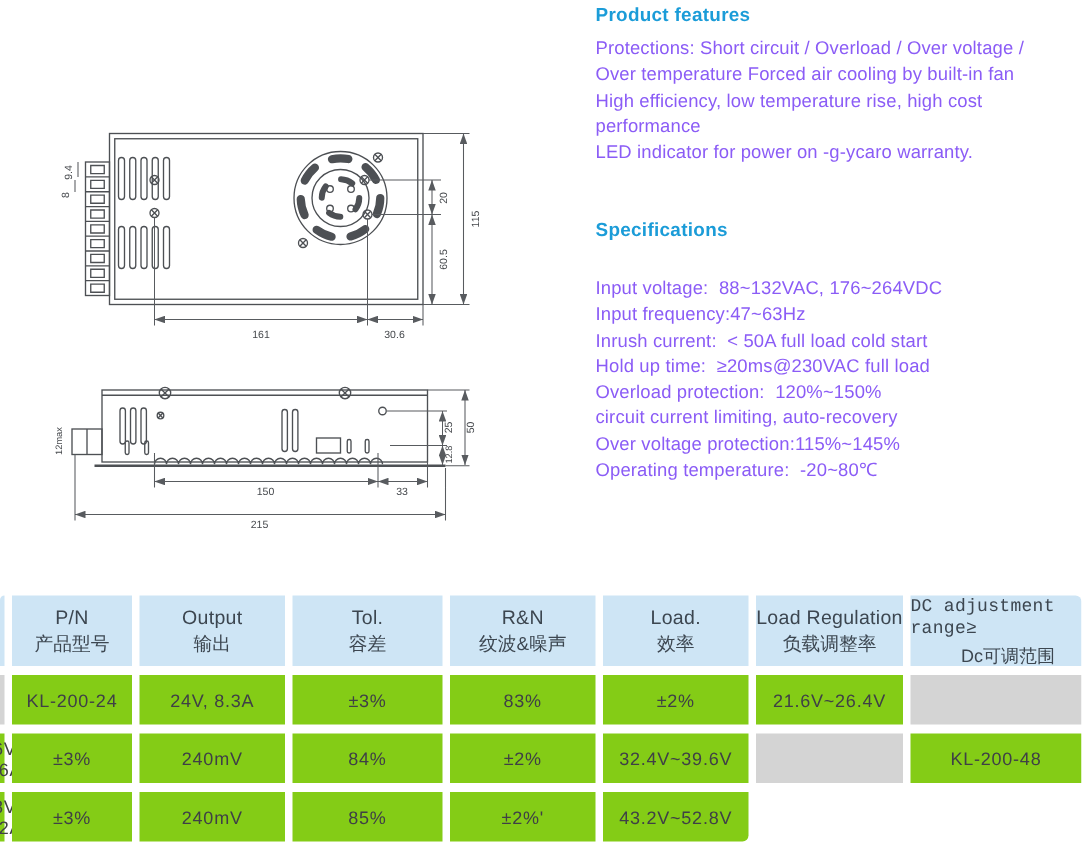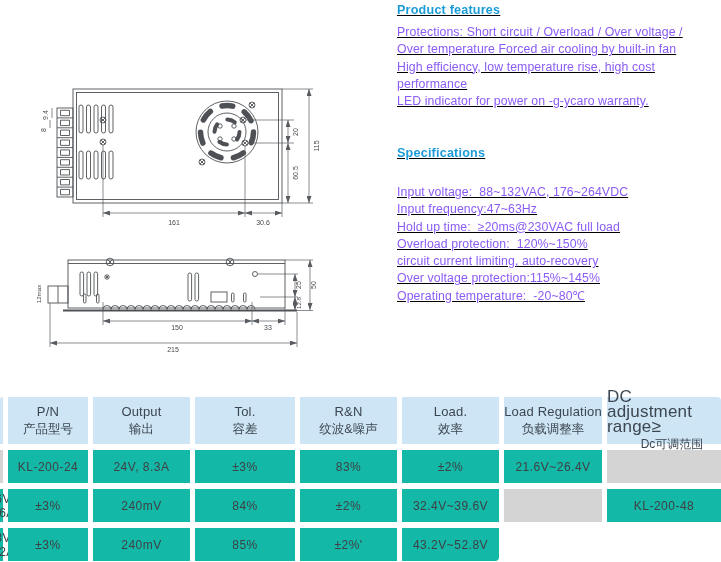--- a/index.html
+++ b/index.html
@@ -1,20 +1,20 @@
 <!DOCTYPE html>
 <html><head>
 <meta charset="utf-8">
 <style>
   html,body { margin:0; padding:0; }
   body { width:721px; height:562px; background:#ffffff; font-family:"Liberation Sans", sans-serif; }
   .page { position:absolute; left:0; top:0; width:721px; height:562px; background:#fff; overflow:hidden; }
 
   
-  .text-col { position:absolute; left:397px; width:324px;text-decoration:underline; }
+  .text-col { position:absolute; left:397px; width:324px; }
   #features { top:3px; }
   #specs { top:146px; }
   .sec-title { margin:0 0 6px 0; font-size:12.6px; line-height:15px; font-weight:bold;
                color:#1b9cd8; letter-spacing:0.2px; }
   #specs .sec-title { margin-bottom:23px; }
   .tline { margin:0; font-size:12.3px; line-height:17.3px; color:#8b5cf6;
            white-space:pre; letter-spacing:0.1px; }
 
   
   #top-view  { position:absolute; left:30px; top:85px; }
@@ -27,23 +27,23 @@
   
   #spec-table { position:absolute; left:0; top:397px; width:721px; height:165px;
       display:grid;
       grid-template-columns:3px 80px 97px 100px 97px 97px 98px 1fr;
       grid-template-rows:47px 33px 33px 33px;
       gap:6px 5px; }
   .th { background:#cee5f5; display:flex; flex-direction:column; align-items:center;
         justify-content:center; }
   .th .en { font-size:13px; line-height:15px; color:#3c4650; letter-spacing:0.2px; }
   .th .zh { font-size:12.5px; line-height:16px; color:#3c4650; margin-top:2px; }
-  .th.narrow .en { font-size:17px; }
+  .th.narrow .en { font-size:12px;font-family:Liberation Mono, monospace; }
   .th.narrow .zh { font-size:12px;margin-left:16px; }
-  .td { background:#14b8a6; display:flex; align-items:center; justify-content:center;
+  .td { background:#84cc16; display:flex; align-items:center; justify-content:center;
         font-size:12px; color:#3f4046; letter-spacing:0.5px; }
   .stub-h { background:#cee5f5; border-radius:4px 0 0 0; }
   .stub-r { background:#d4d4d4; }
   .th.last { border-radius:0 4px 0 0; }
   .td.lastbr { border-radius:0 0 4px 0; }
 </style>
 </head>
 <body>
 
 <div class="page">
@@ -184,20 +184,21 @@
     <p class="tline">Over temperature Forced air cooling by built-in fan</p>
     <p class="tline">High efficiency, low temperature rise, high cost</p>
     <p class="tline">performance</p>
     <p class="tline">LED indicator for power on -g-ycaro warranty.</p>
   </section>
 
   <section class="text-col" id="specs">
     <h3 class="sec-title">Specifications</h3>
     <p class="tline">Input voltage:  88~132VAC, 176~264VDC</p>
     <p class="tline">Input frequency:47~63Hz</p>
+    <p class="tline">Inrush current:  &lt; 50A full load cold start</p>
     <p class="tline">Hold up time:  ≥20ms@230VAC full load</p>
     <p class="tline">Overload protection:  120%~150%</p>
     <p class="tline">circuit current limiting, auto-recovery</p>
     <p class="tline">Over voltage protection:115%~145%</p>
     <p class="tline">Operating temperature:  -20~80℃</p>
   </section>
 
   <div id="spec-table">
 
     <div class="th stub-h"></div>

